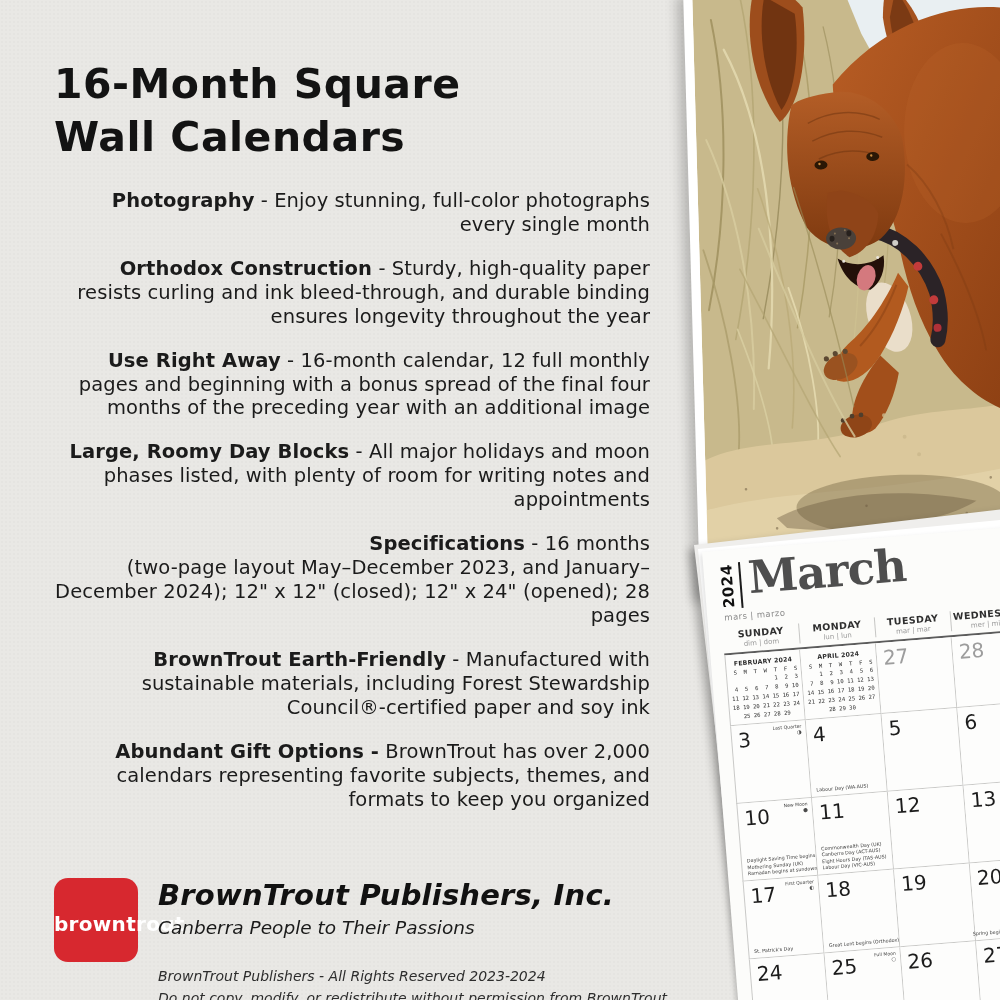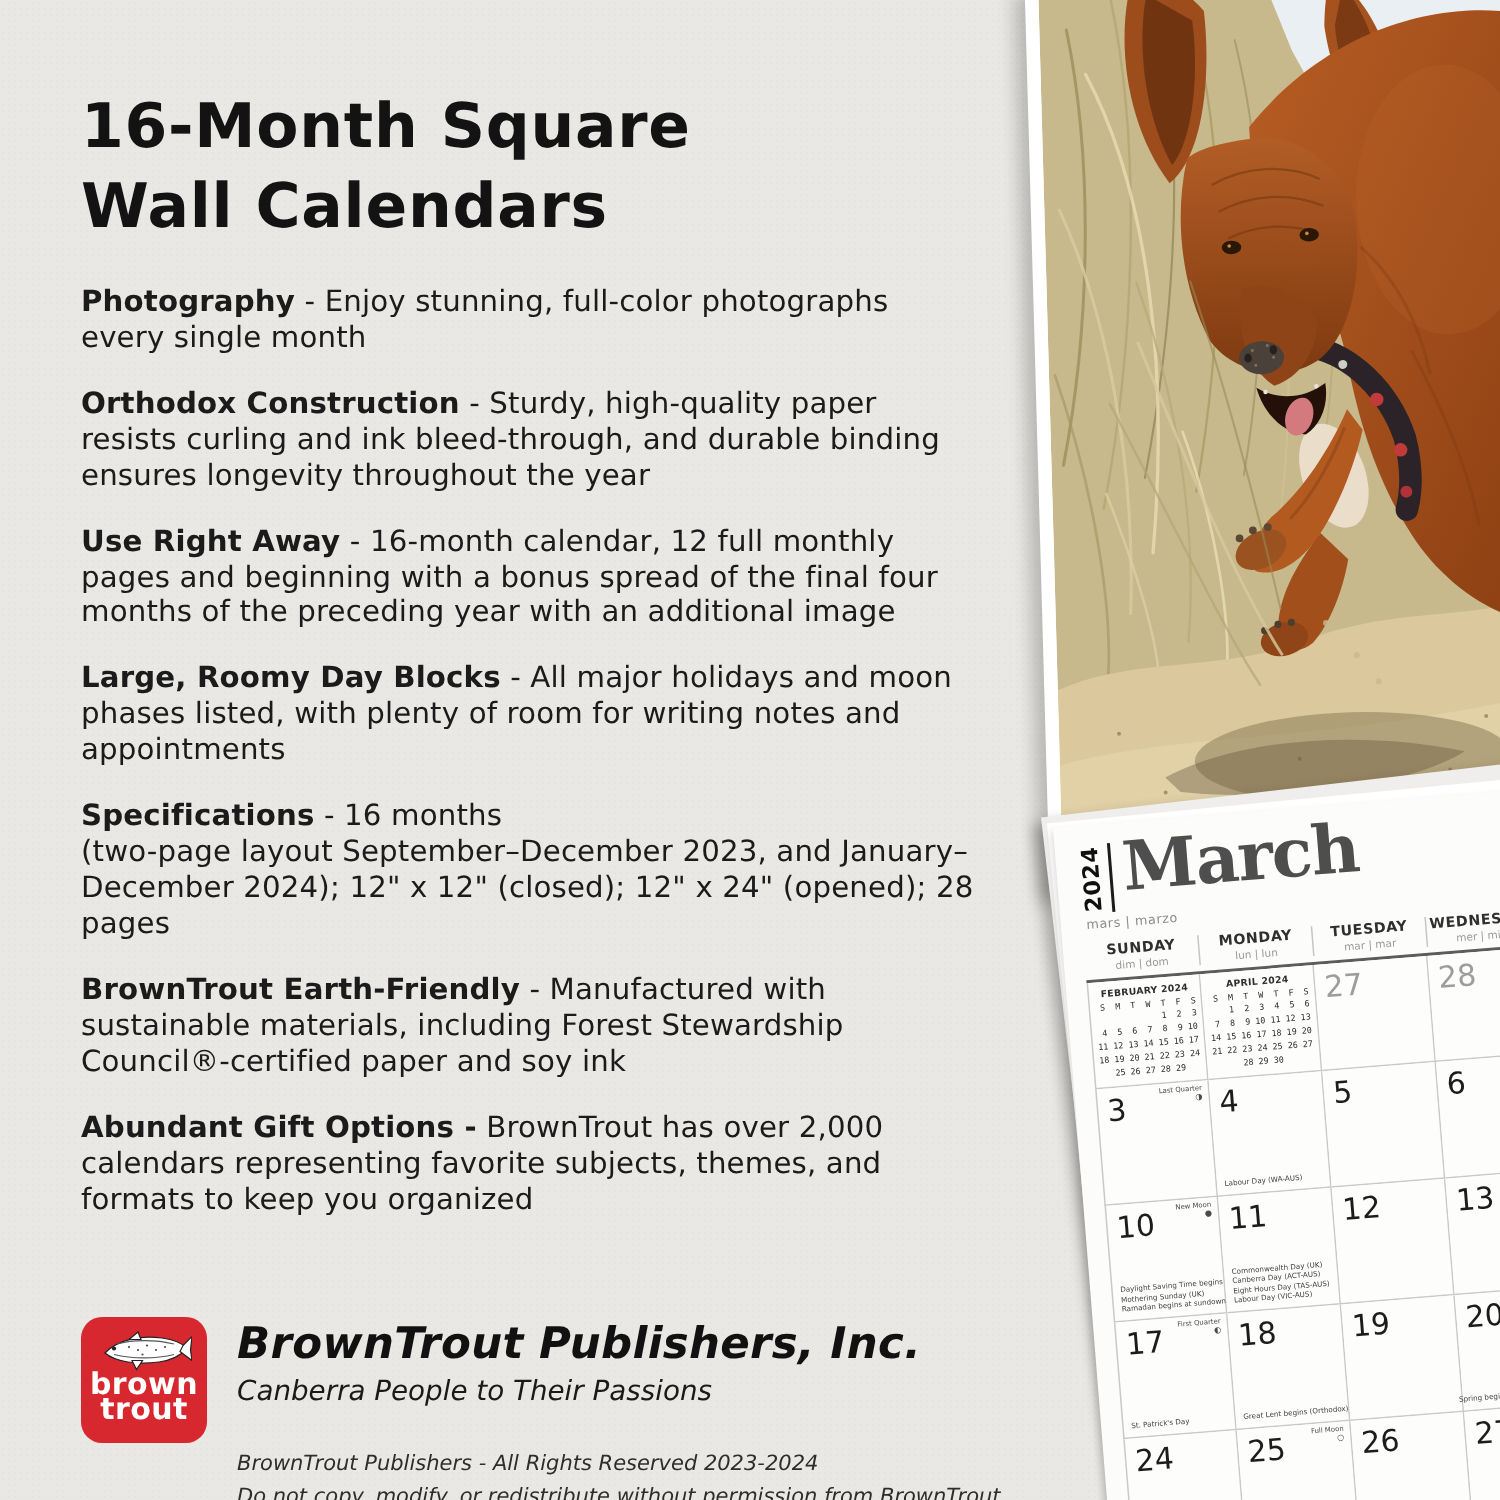--- a/index.html
+++ b/index.html
@@ -8,25 +8,25 @@
     background:#e9e8e5;
     background-image:radial-gradient(rgba(0,0,0,0.015) 1px, transparent 1px);
     background-size:4px 4px;
     font-family:"DejaVu Sans",sans-serif;color:#161616;
   }
   
   .left{position:absolute;left:54px;top:46px;width:596px;margin-top:12px;}
   .title{font-size:41px;font-weight:800;line-height:1.3;letter-spacing:.5px;
          white-space:pre-line;margin:0 0 24px;color:#131313;}
   .feature{font-size:19.5px;line-height:1.23;margin:0 0 20px;letter-spacing:.1px;
-           white-space:pre-wrap;color:#1b1b1b;}
+           white-space:pre-wrap;color:#1b1b1b;text-align:right;}
   .feature b{font-weight:700;}
   
   .footer{position:absolute;left:54px;top:878px;width:620px;display:flex;align-items:flex-start;}
-  .logo{width:84px;height:84px;border-radius:14px;display:flex;flex-direction:column;
+  .logo{width:84px;height:84px;border-radius:14px;display:flex;flex-direction:row;
         align-items:center;padding-top:9px;box-sizing:border-box;flex:none;}
   .logo-fish{width:64px;height:27px;}
   .logo-text{color:#fff;font-weight:700;font-size:20px;line-height:.92;letter-spacing:.3px;
              text-align:center;margin-top:-1px;}
   .footer-right{margin-left:20px;padding-top:0;font-style:italic;}
   .company{font-size:29px;font-weight:800;letter-spacing:.2px;color:#111;}
   .tagline{font-size:18.5px;font-weight:500;margin-top:5px;color:#1a1a1a;}
   .legal{margin-top:28px;font-size:14px;line-height:1.55;color:#2d2d2d;}
   
   .photo-page{position:absolute;left:683px;top:-14px;width:340px;height:606px;
@@ -77,21 +77,21 @@
 
 <div class="left">
   <h1 class="title">16-Month Square
 Wall Calendars</h1>
   <div id="features">
       <p class="feature"><b>Photography</b><span> - Enjoy stunning, full-color photographs every single month</span></p>
       <p class="feature"><b>Orthodox Construction</b><span> - Sturdy, high-quality paper resists curling and ink bleed-through, and durable binding ensures longevity throughout the year</span></p>
       <p class="feature"><b>Use Right Away</b><span> - 16-month calendar, 12 full monthly pages and beginning with a bonus spread of the final four months of the preceding year with an additional image</span></p>
       <p class="feature"><b>Large, Roomy Day Blocks</b><span> - All major holidays and moon phases listed, with plenty of room for writing notes and appointments</span></p>
       <p class="feature"><b>Specifications</b><span> - 16 months
-(two-page layout September–December 2023, and January–December 2024); 12" x 12" (closed); 12" x 24" (opened); 28 pages</span></p>
+(two-page layout May–December 2023, and January–December 2024); 12" x 12" (closed); 12" x 24" (opened); 28 pages</span></p>
       <p class="feature"><b>BrownTrout Earth-Friendly</b><span> - Manufactured with sustainable materials, including Forest Stewardship Council®-certified paper and soy ink</span></p>
       <p class="feature"><b>Abundant Gift Options -</b><span> BrownTrout has over 2,000 calendars representing favorite subjects, themes, and formats to keep you organized</span></p>
     </div>
 </div>
 
 <div class="footer">
   <div class="logo" id="logoBox" style="background: rgb(215, 40, 47);">
     <svg class="logo-fish" viewBox="0 0 64 27">
       <path d="M6,15 C14,6 30,3 44,5 C52,6 58,9 61,12 C57,16 50,20 42,21 C28,23 13,21 6,15 Z" fill="#ffffff" stroke="#222" stroke-width="0.8"></path>
       <path d="M58,10 L64,4 L63,13 L64,20 L56,14 Z" fill="#ffffff" stroke="#222" stroke-width="0.8"></path>

